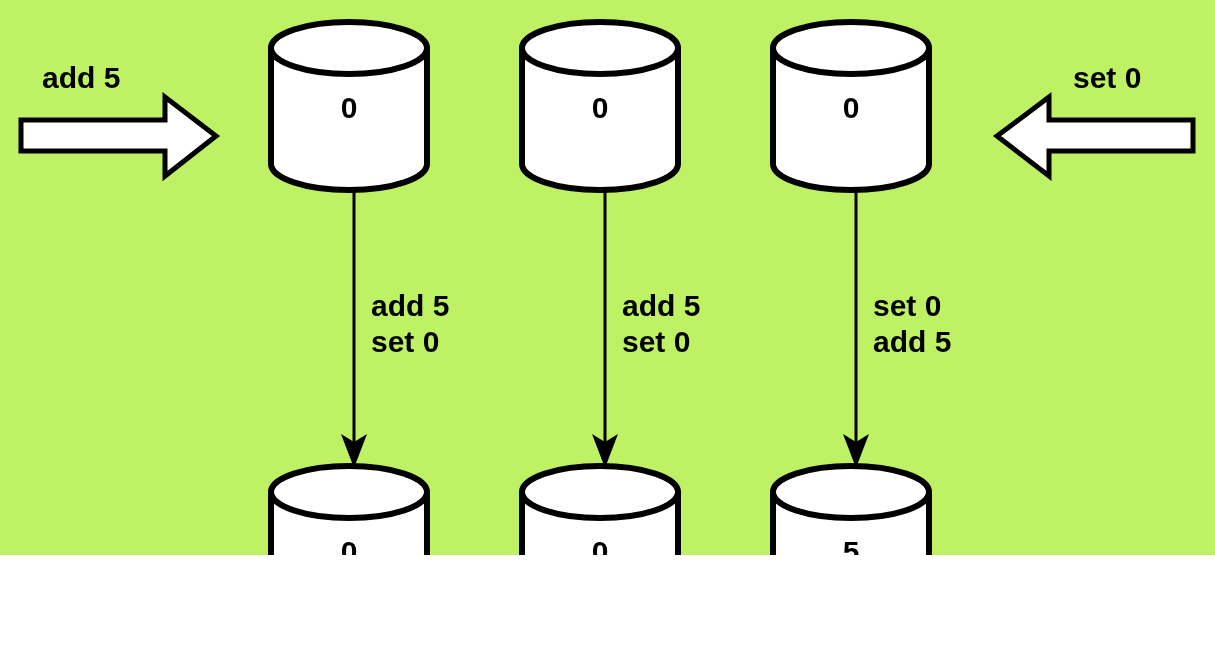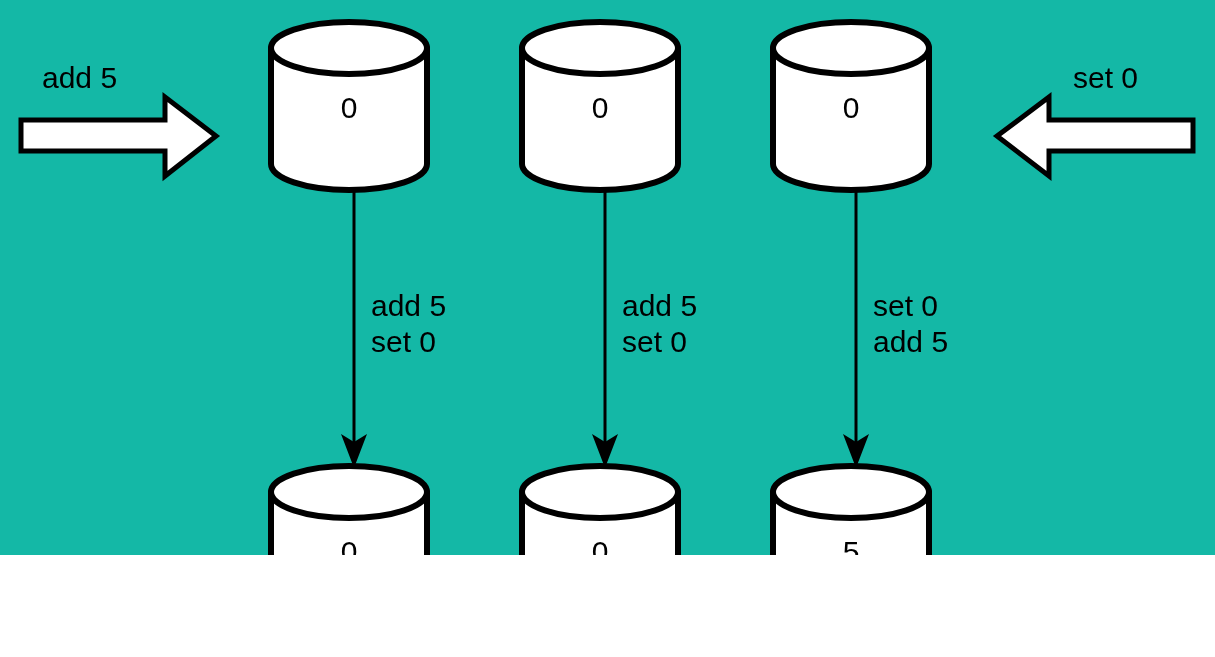--- a/index.html
+++ b/index.html
@@ -4,23 +4,24 @@
 <style>
   html, body {
     margin: 0;
     padding: 0;
     background: #ffffff;
   }
   #canvas-wrap {
     position: relative;
     width: 1215px;
     height: 555px;
-    background: #14b8a6;
+    background: #bef264;
     font-family: "Liberation Sans", sans-serif;
     overflow: hidden;
+    font-weight: bold;
   }
   svg#diagram {
     display: block;
     width: 1215px;
     height: 657px;
   }
   .cyl-body, .cyl-top {
     fill: #ffffff;
     stroke: #000000;
     stroke-width: 6;

